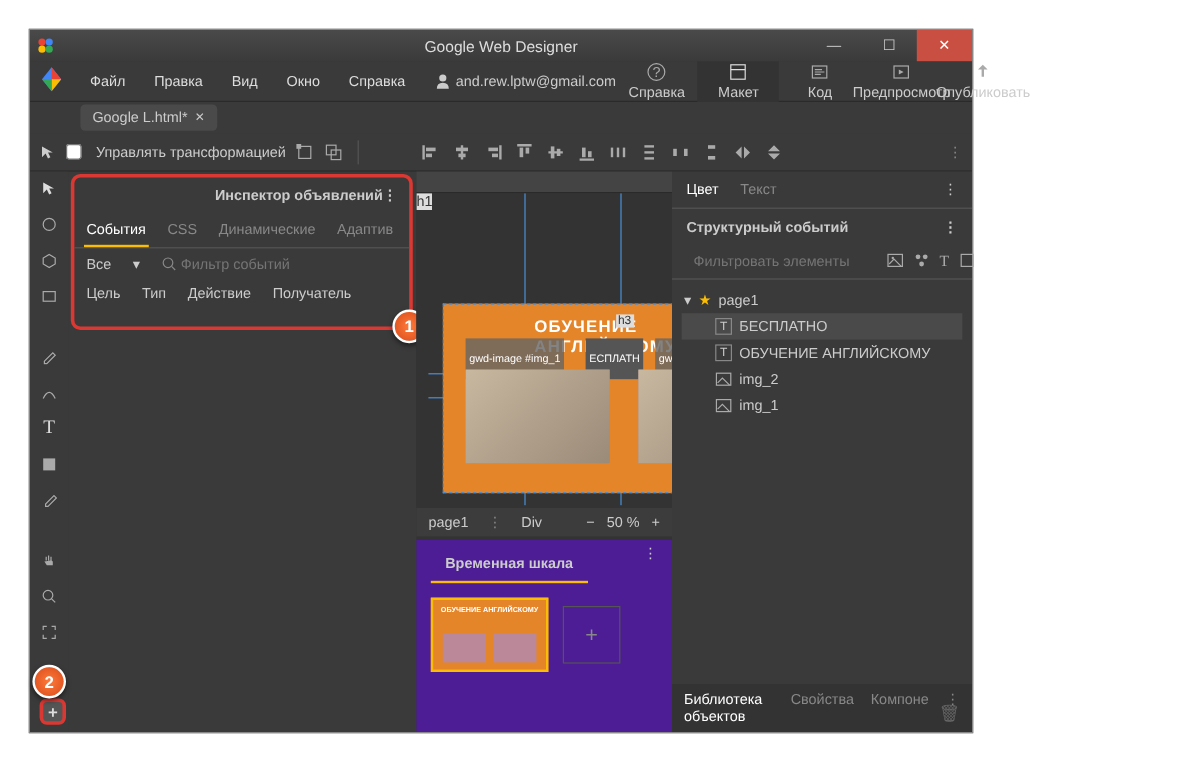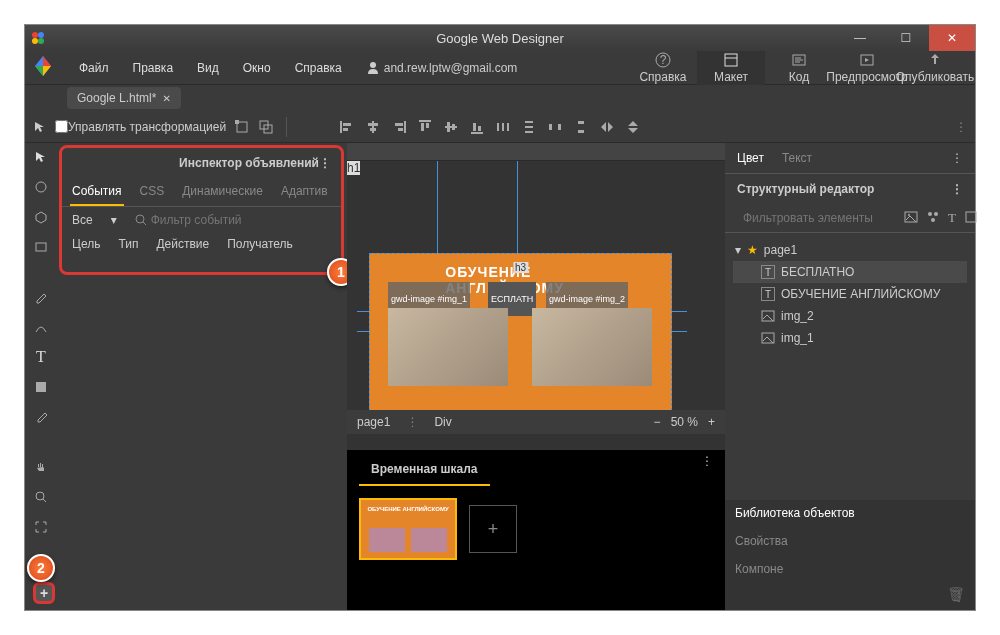--- a/index.html
+++ b/index.html
@@ -1,37 +1,37 @@
 <!DOCTYPE html>
 <html><head>
 <meta charset="utf-8">
 <style>
 * { margin:0; padding:0; box-sizing:border-box; font-family:Arial,sans-serif; font-size:12px; color:#ccc; }
 body { background:#fff; width:1000px; height:635px; position:relative; }
-.window { position:absolute; top:24px; left:24px; width:952px; height:587px; background:#3a3a3a; border:1px solid #888; }
+.window { position:absolute; top:24px; left:24px; width:787px; height:587px; background:#3a3a3a; border:1px solid #888; }
 .titlebar { height:26px; background:linear-gradient(#4a4a4a,#3a3a3a); display:flex; align-items:center; position:relative; }
 .titlebar .logo { width:26px; height:26px; display:flex; align-items:center; justify-content:center; }
 .titlebar .title { position:absolute; left:50%; transform:translateX(-50%); font-size:13px; color:#ddd; }
 .winbtns { position:absolute; right:0; top:0; display:flex; }
 .winbtn { width:46px; height:26px; display:flex; align-items:center; justify-content:center; }
 .winbtn.close { background:#c94f42; color:#fff; }
 .menubar { height:34px; background:#3a3a3a; display:flex; align-items:center; padding:0 6px; border-bottom:1px solid #2a2a2a; }
 .menubar .logo2 { width:28px; height:28px; margin-right:8px; }
 .menuitems { display:flex; gap:0; align-items:center; }
 .menuitem { padding:6px 12px; font-size:12px; color:#ddd; }
 .user { display:flex; align-items:center; gap:4px; margin-left:12px; font-size:11px; }
 .rightbtns { margin-left:auto; display:flex; gap:0; }
 .tbtn { width:68px; height:34px; display:flex; flex-direction:column; align-items:center; justify-content:center; gap:2px; font-size:9px; color:#aaa; }
 .tbtn.active { background:#333; }
 .tbtn .ic { width:16px; height:16px; }
 .tabbar { height:26px; background:#3a3a3a; display:flex; align-items:center; padding-left:42px; }
 .tab { background:#4a4a4a; border-radius:4px; padding:4px 10px; display:flex; align-items:center; gap:6px; font-size:11px; }
 .tab .x { font-size:10px; }
 .toolbar { height:32px; background:#3a3a3a; border-bottom:1px solid #2a2a2a; display:flex; align-items:center; padding:0 8px; gap:8px; }
-.toolbar .chk { display:flex; align-items:center; gap:0; font-size:11px; }
+.toolbar .chk { display:flex; align-items:center; gap:12px; font-size:11px; }
 .toolbar .sep { width:1px; height:20px; background:#555; margin:0 4px; }
 .tbgroup { display:flex; gap:10px; margin-left:40px; }
 .main { display:flex; height:calc(100% - 118px); }
 .lefttools { width:32px; background:#3a3a3a; display:flex; flex-direction:column; align-items:center; padding-top:4px; gap:10px; }
 .tool { width:20px; height:20px; display:flex; align-items:center; justify-content:center; color:#aaa; font-size:14px; }
 .inspector { width:285px; background:#3a3a3a; border:3px solid #da3832; border-radius:8px; position:relative; margin:2px; height:130px; }
 .inspector-wrap { width:290px; display:flex; flex-direction:column; }
 .panel-title { padding:8px 10px; font-size:12px; font-weight:bold; color:#ddd; display:flex; justify-content:flex-end; }
 .panel-tabs { display:flex; padding:0 8px; gap:14px; font-size:11px; border-bottom:1px solid #555; }
 .panel-tab { padding:6px 2px; color:#888; }
@@ -48,41 +48,41 @@
 .artboard .txt1 { position:absolute; top:10px; left:50%; transform:translateX(-50%); color:#fff; font-weight:bold; font-size:14px; letter-spacing:1px; }
 .artboard .tag { position:absolute; top:10px; left:50%; transform:translateX(-50%); background:#ddd; color:#333; font-size:10px; padding:0 2px; }
 .artboard .label { position:absolute; font-size:9px; background:rgba(100,100,100,.8); color:#fff; padding:12px 3px; }
 .artboard .imgbox { position:absolute; width:120px; height:78px; background:#a88; top:54px; }
 .imgbox::before { content:""; position:absolute; inset:0; background:linear-gradient(135deg,#c8b8a0,#9a8a78); }
 .gridline { position:absolute; background:#4a90d9; }
 .gl-v { width:1px; height:260px; top:0; }
 .gl-h { height:1px; width:330px; left:10px; }
 .statusbar { height:24px; background:#3c3c3c; display:flex; align-items:center; padding:0 10px; font-size:11px; gap:16px; }
 .statusbar .r { margin-left:auto; display:flex; gap:10px; align-items:center; }
-.timeline { height:160px; background:#000000; margin-top:16px; }
+.timeline { height:160px; background:#4c1d95; margin-top:3px; }
 .tl-title { padding:8px 12px; font-size:12px; font-weight:bold; border-bottom:2px solid #fbbc04; display:inline-block; }
 .tl-head { display:flex; justify-content:space-between; padding:4px 12px; }
 .tl-controls { display:flex; align-items:center; padding:8px 12px; gap:14px; }
 .tl-time { margin-left:auto; color:#fbbc04; font-size:12px; }
 .tl-frames { display:flex; padding:8px 12px; gap:12px; align-items:center; }
 .frame { width:98px; height:62px; background:#e5852a; border:2px solid #fbbc04; position:relative; }
 .frame-add { width:48px; height:48px; border:1px solid #555; display:flex; align-items:center; justify-content:center; color:#888; font-size:18px; }
 .rightpanel { width:250px; background:#3a3a3a; display:flex; flex-direction:column; }
 .rp-tabs { display:flex; padding:8px 12px; gap:18px; font-size:12px; }
 .rp-tabs .t { color:#888; }
 .rp-tabs .t.active { color:#fff; }
 .rp-section { padding:8px 12px; font-size:12px; font-weight:bold; display:flex; justify-content:space-between; border-top:1px solid #555; }
 .rp-search { display:flex; align-items:center; padding:6px 12px; gap:6px; color:#888; font-size:11px; border-bottom:1px solid #555; }
 .rp-icons { margin-left:auto; display:flex; gap:8px; }
 .tree { padding:6px 8px; font-size:11px; }
 .tree-item { display:flex; align-items:center; gap:6px; padding:4px 2px; }
 .tree-item.sel { background:#4a4a4a; }
 .tree-item .ti { width:14px; height:14px; display:inline-flex; align-items:center; justify-content:center; font-size:10px; border:1px solid #888; }
 .star { color:#fbbc04; }
-.bottom-tabs { display:flex; background:#333; padding:6px 10px; gap:14px; font-size:11px; margin-top:auto;flex-direction:column; }
+.bottom-tabs { display:flex; background:#333; padding:6px 10px; gap:14px; font-size:11px; margin-top:auto; }
 .bottom-tabs .bt { color:#888; }
 .bottom-tabs .bt.active { color:#fff; }
 .addbtn-wrap { position:absolute; left:8px; bottom:6px; }
 .addbtn { width:22px; height:22px; background:#555; border:3px solid #da3832; border-radius:6px; display:flex; align-items:center; justify-content:center; color:#ddd; font-size:14px; font-weight:bold; }
 .trash { position:absolute; right:10px; bottom:8px; color:#666; font-size:14px; }
 svg { display:block; }
 </style>
 </head>
 <body>
 
@@ -398,21 +398,21 @@
       </div>
     </div>
 
     <div class="rightpanel">
       <div class="rp-tabs">
         <span class="t active">Цвет</span>
         <span class="t">Текст</span>
         <span style="margin-left:auto">⋮</span>
       </div>
       <div class="rp-section">
-        <span>Структурный редактор</span>
+        <span>Структурный событий</span>
         <span>⋮</span>
       </div>
       <div class="rp-search">
         <svg width="12" height="12">
             <circle cx="5" cy="5" r="4" fill="none" stroke="#888"></circle>
             <line x1="8" y1="8" x2="11" y2="11" stroke="#888"></line>
           </svg>
         <input style="background: none; border: none; color: rgb(136, 136, 136); flex: 1 1 0%;" placeholder="Фильтровать элементы">
         <div class="rp-icons">
           <svg width="14" height="14">

